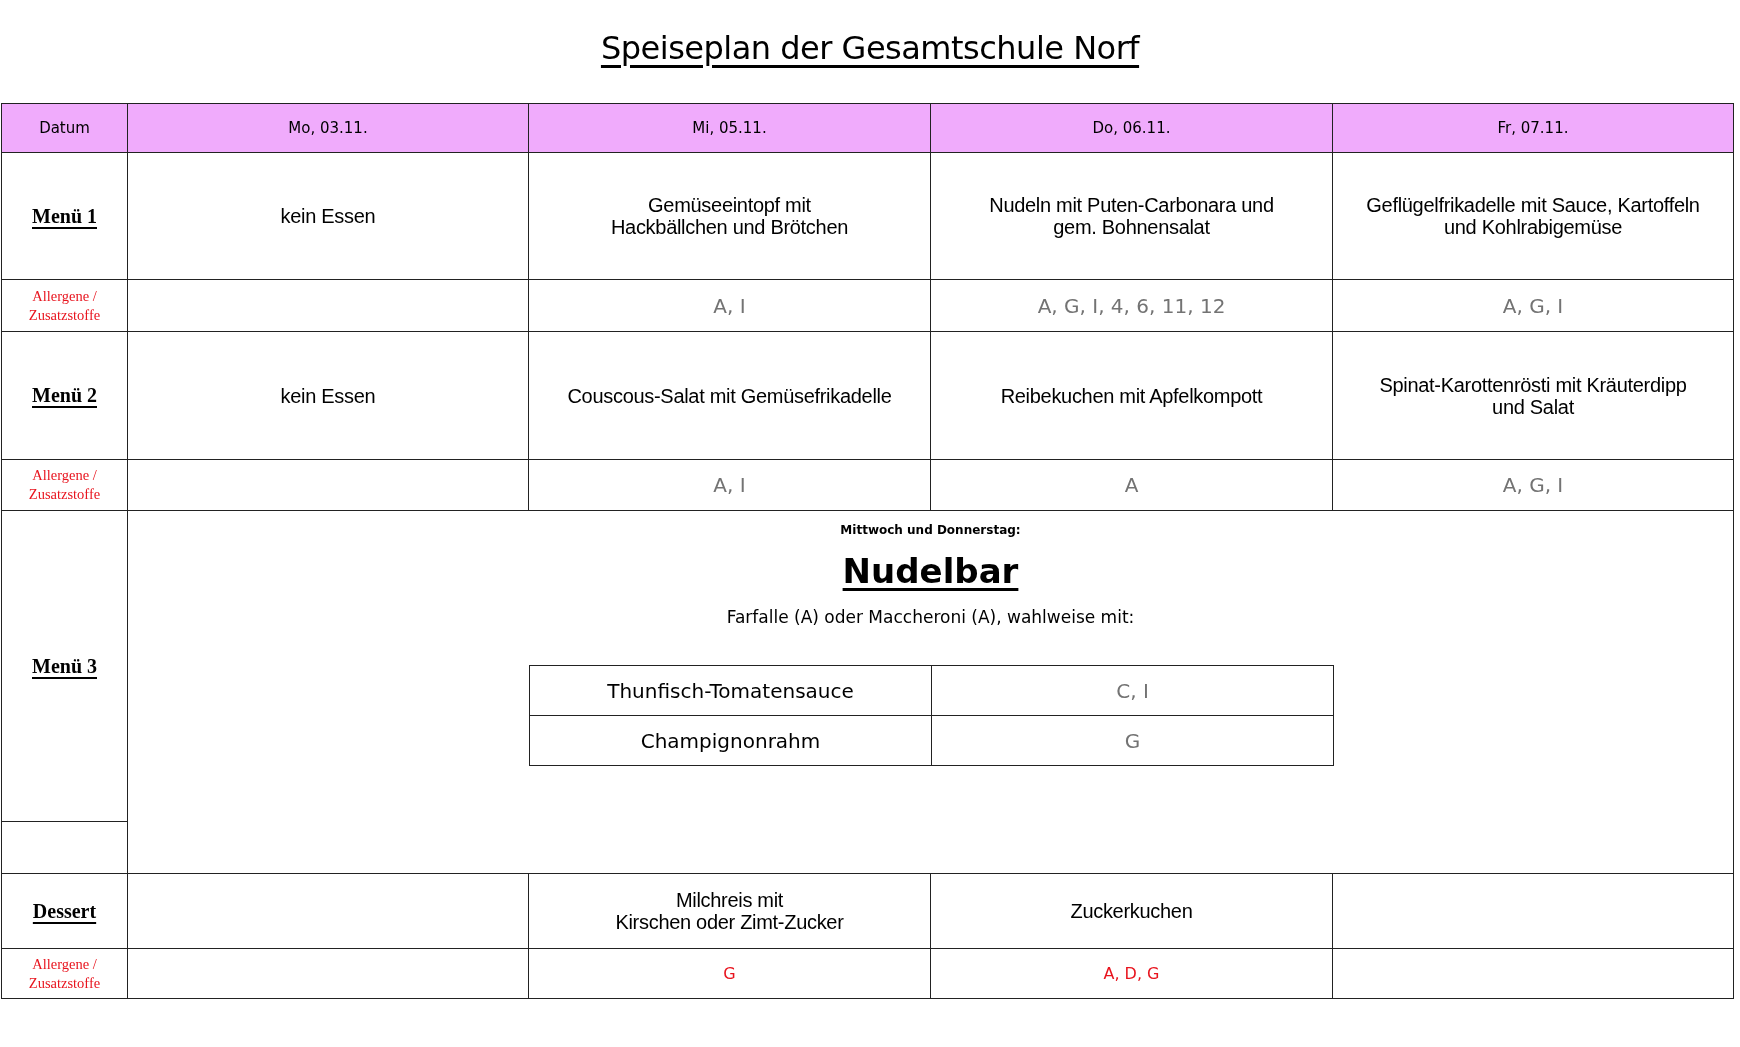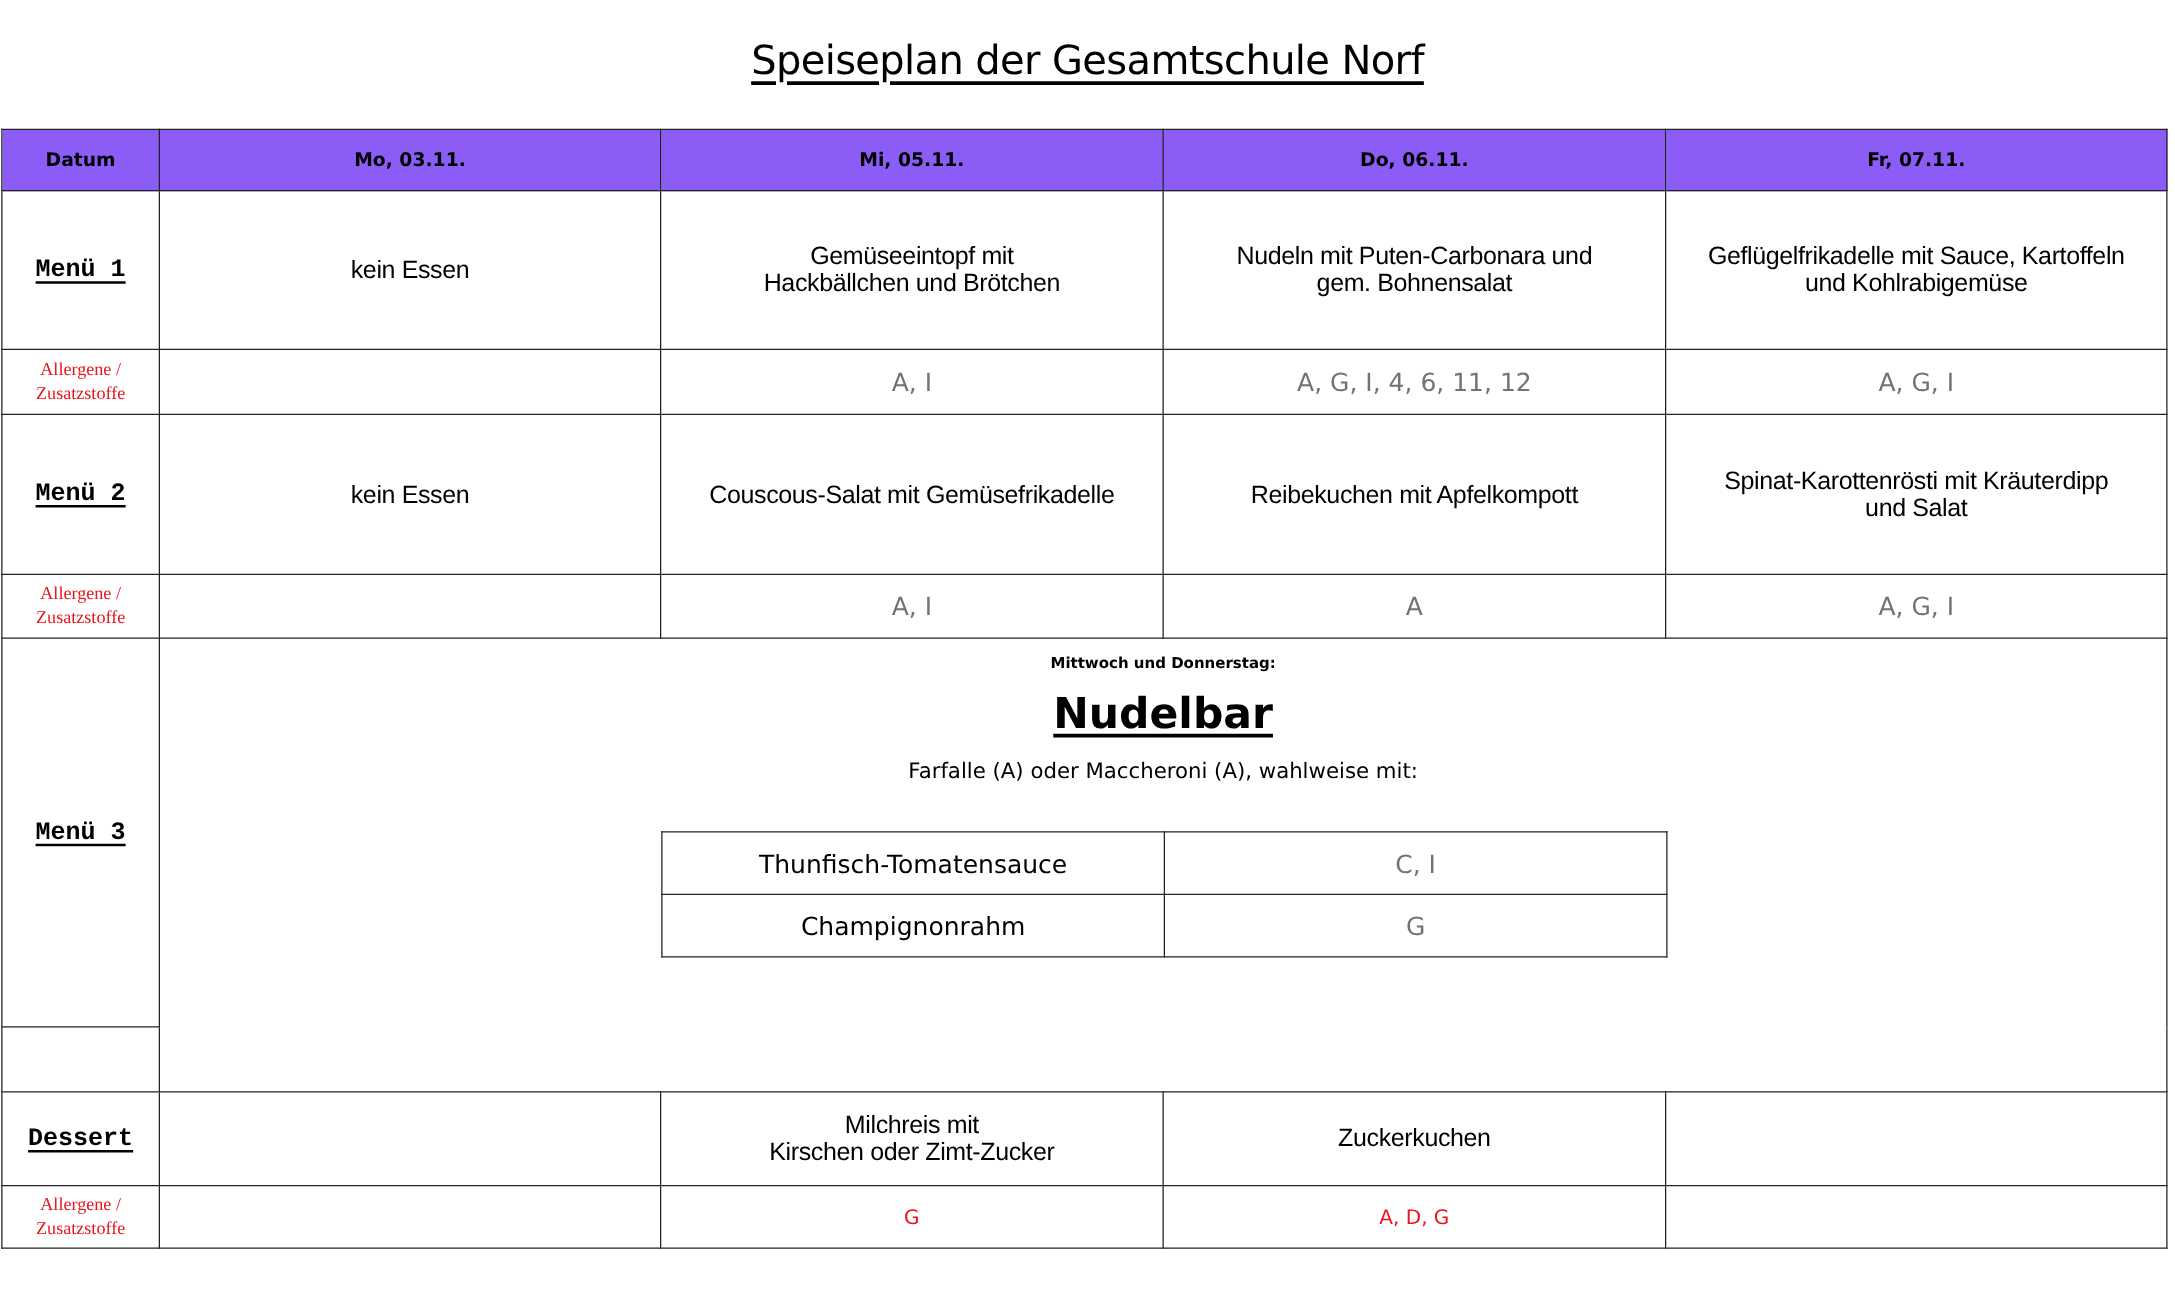--- a/index.html
+++ b/index.html
@@ -11,25 +11,25 @@
       line-height: 52px;
     }
     .plan {
       position: absolute; left: 1px; top: 103px;
       border-collapse: collapse; table-layout: fixed;
     }
     .plan td, .plan th {
       border: 1.6px solid #222; padding: 0; text-align: center; vertical-align: middle;
     }
     .plan th {
-      background: #8b5cf6; font-family: "DejaVu Sans", sans-serif; font-weight: bold; font-size: 15px;
+      background: #f0abfc; font-family: "DejaVu Sans", sans-serif; font-weight: normal; font-size: 15px;
       height: 48px;
     }
     .label {
-      font-family: Liberation Mono, monospace; font-weight: bold; font-size: 20px;
+      font-family: Liberation Serif, serif; font-weight: bold; font-size: 20px;
       text-decoration: underline; text-decoration-thickness: 2px; text-underline-offset: 4px;
     }
     .alg-label {
       color: #e8141e; font-family: Liberation Serif, serif; font-size: 14.5px; line-height: 19px;
     }
     .dish { font-family: "Liberation Sans", sans-serif; font-size: 20px; line-height: 22px; letter-spacing: -0.3px; }
     .alg { color: #737373; font-family: "DejaVu Sans", sans-serif; font-size: 20px; }
     .alg-small { color: #e8141e; font-family: "DejaVu Sans", sans-serif; font-size: 16px; }
     .m3-cell { position: relative; vertical-align: top !important; }
     .m3-head { font-family: "DejaVu Sans", sans-serif; font-weight: bold; font-size: 12px; margin-top: 12px; }

